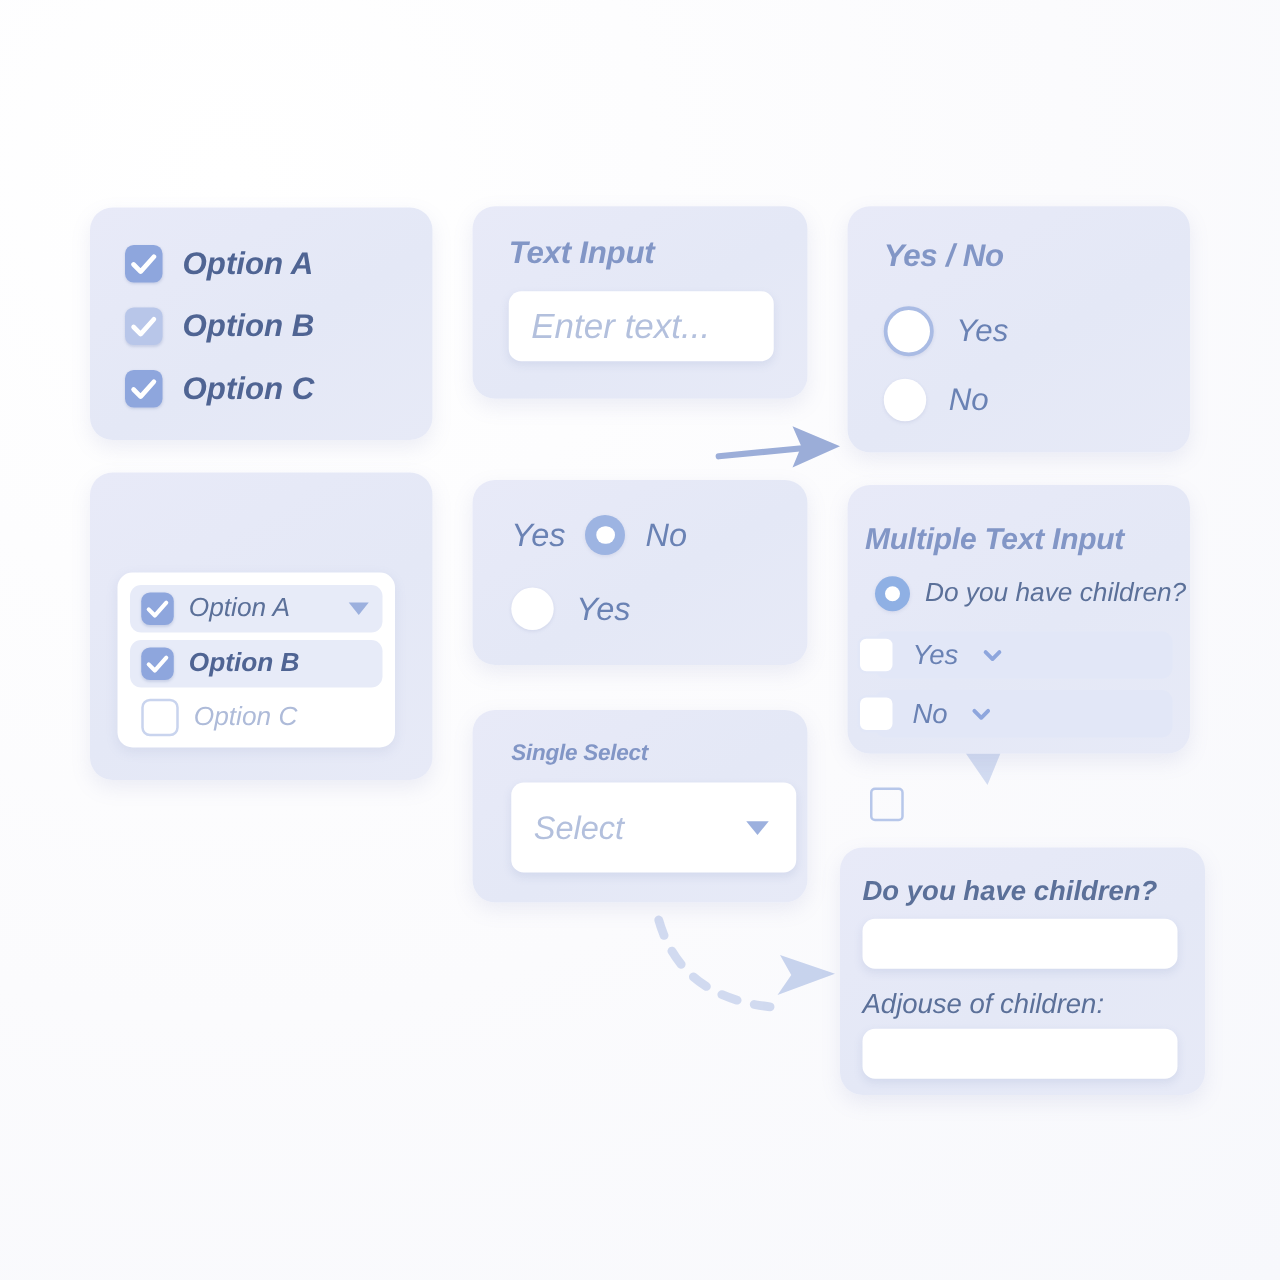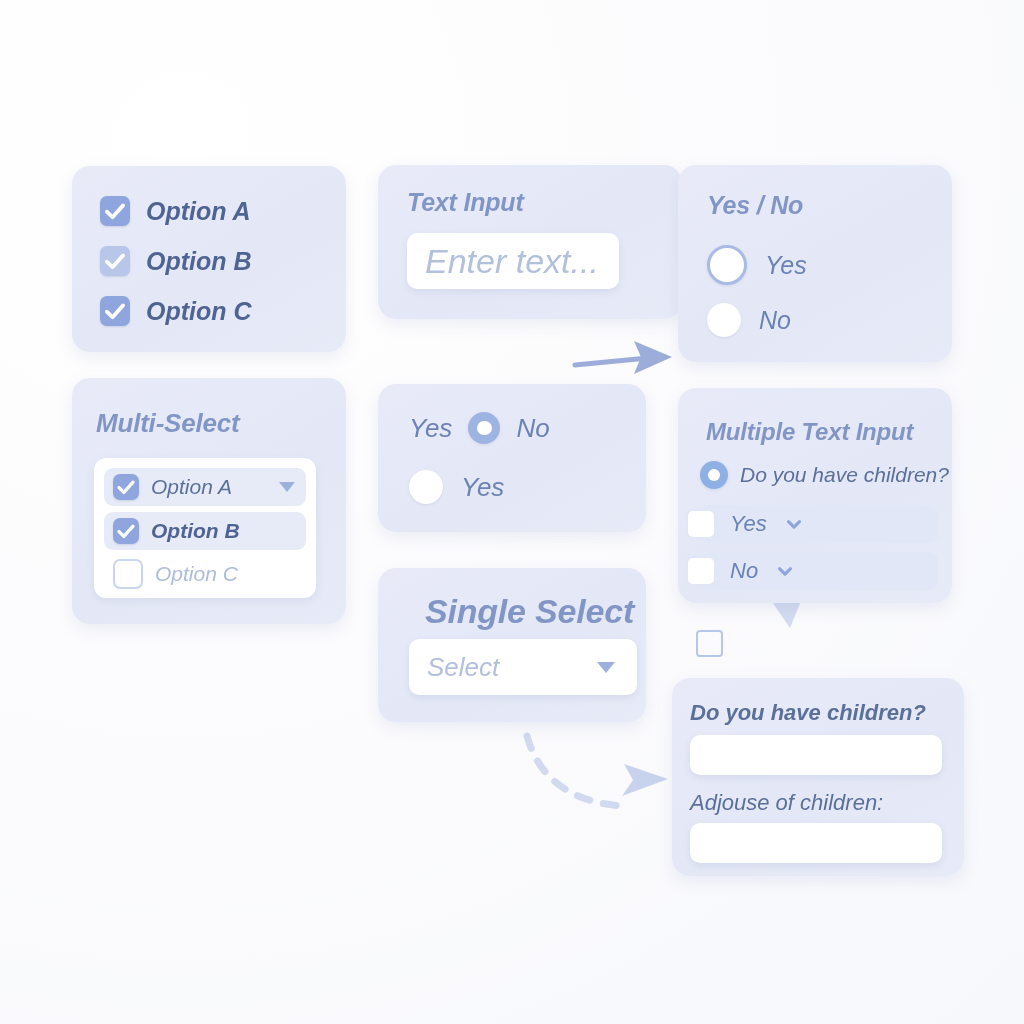--- a/index.html
+++ b/index.html
@@ -173,41 +173,40 @@
     <div class="row" style="position:absolute; left:28px; top:130px;">
       <span class="cb" style="width:30px;height:30px;">
         <svg viewBox="0 0 24 24">
             <path d="M5.5 12.5 L10 17 L18.5 7.5" stroke="#ffffff" stroke-width="3" fill="none" stroke-linecap="round" stroke-linejoin="round"></path>
           </svg>
       </span>
       <span class="lbl-strong" style="font-size:25px; margin-left:16px;">Option C</span>
     </div>
   </div>
 
-  <div class="card" style="left:378px; top:165px; width:268px; height:154px;padding-left:36px;">
+  <div class="card" style="left:378px; top:165px; width:268px; height:154px;">
     <div class="card-title" style="position:absolute; left:29px; top:23px; font-size:25px;">Text Input</div>
     <div class="input-white" style="left:29px; top:68px; width:212px; height:56px;">
-      <span class="placeholder" style="font-size:34px;">Enter text...</span>
+      <span class="placeholder" style="font-size:28px;">Enter text...</span>
     </div>
   </div>
 
   <div class="card" style="left:678px; top:165px; width:274px; height:197px;">
     <div class="card-title" style="position:absolute; left:29px; top:26px; font-size:25px;">Yes / No</div>
     <div class="row" style="position:absolute; left:29px; top:80px;">
       <span class="radio ring" style="width:34px;height:34px;"></span>
       <span class="lbl" style="font-size:25px; margin-left:18px;">Yes</span>
     </div>
     <div class="row" style="position:absolute; left:29px; top:138px;">
       <span class="radio" style="width:34px;height:34px;"></span>
       <span class="lbl" style="font-size:25px; margin-left:18px;">No</span>
     </div>
   </div>
 
   <div class="card" style="left:72px; top:378px; width:274px; height:246px;">
-    <div class="card-title" style="position:absolute; left:24px; top:30px; font-size:26px;">Multi-Select</div>
     <div class="panel-white" style="left:22px; top:80px; width:222px; height:140px;">
       <div class="opt-bar" style="left:10px; top:10px; width:202px; height:38px;">
         <span class="cb" style="width:26px;height:26px; margin-left:9px;">
           <svg viewBox="0 0 24 24">
               <path d="M5.5 12.5 L10 17 L18.5 7.5" stroke="#ffffff" stroke-width="3" fill="none" stroke-linecap="round" stroke-linejoin="round"></path>
             </svg>
         </span>
         <span class="lbl-strong" style="font-size:21px; margin-left:12px; font-weight:normal; color:#5b7099;">Option A</span>
         <span class="caret-tri" style="margin-left:auto; margin-right:11px; border-left-width:8px; border-right-width:8px; border-top-width:10px;"></span>
       </div>
@@ -232,21 +231,21 @@
       <span class="radio donut-sm" style="width:32px;height:32px; margin-left:16px;"></span>
       <span class="lbl" style="font-size:26px; margin-left:16px;">No</span>
     </div>
     <div class="row" style="position:absolute; left:31px; top:86px;">
       <span class="radio" style="width:34px;height:34px;"></span>
       <span class="lbl" style="font-size:26px; margin-left:18px;">Yes</span>
     </div>
   </div>
 
   <div class="card" style="left:678px; top:388px; width:274px; height:215px;">
-    <div class="card-title" style="position:absolute; left:28px; top:30px; font-size:24px;">Multiple Text Input</div>
+    <div class="card-title" style="position:absolute; left:14px; top:30px; font-size:24px;">Multiple Text Input</div>
     <div class="row" style="position:absolute; left:22px; top:73px;">
       <span class="radio donut-sm" style="width:28px;height:28px; background:#8fb0e4;"></span>
       <span class="lbl" style="font-size:21px; margin-left:12px; color:#5b7099;">Do you have children?</span>
     </div>
     <div class="opt-bar" style="left:22px; top:117px; width:238px; height:38px; background:#e2e7f7;">
       <span class="cb cb-empty" style="width:26px;height:26px; margin-left:-14px; background:#ffffff; border-color:#e2e7f7;"></span>
       <span class="lbl" style="font-size:22px; margin-left:14px;">Yes</span>
       <span style="margin-left:16px; display:flex;">
         <svg width="22" height="22" viewBox="0 0 24 24">
             <path d="M6 9.5 L12 15.5 L18 9.5" stroke="#8ea6dd" stroke-width="3.4" fill="none" stroke-linecap="round" stroke-linejoin="round"></path>
@@ -258,22 +257,22 @@
       <span class="lbl" style="font-size:22px; margin-left:14px;">No</span>
       <span style="margin-left:16px; display:flex;">
         <svg width="22" height="22" viewBox="0 0 24 24">
             <path d="M6 9.5 L12 15.5 L18 9.5" stroke="#8ea6dd" stroke-width="3.4" fill="none" stroke-linecap="round" stroke-linejoin="round"></path>
           </svg>
       </span>
     </div>
   </div>
 
   <div class="card" style="left:378px; top:568px; width:268px; height:154px;">
-    <div class="card-title" style="position:absolute; left:47px; top:24px; font-size:34px;">Single Select</div>
-    <div class="input-white" style="left:31px; top:71px; width:228px; height:56px;text-align:right;">
+    <div class="card-title" style="position:absolute; left:31px; top:24px; font-size:18px;">Single Select</div>
+    <div class="input-white" style="left:31px; top:58px; width:228px; height:72px;text-align:right;">
       <span class="placeholder" style="font-size:26px;">Select</span>
       <span class="caret-tri" style="margin-left:auto; margin-right:22px;"></span>
     </div>
   </div>
 
   <div class="row" style="position:absolute; left:696px; top:630px;">
     <span class="cb cb-outline" style="width:23px;height:23px; border-radius:4px;"></span>
   </div>
 
   <div class="card" style="left:672px; top:678px; width:292px; height:198px;">

